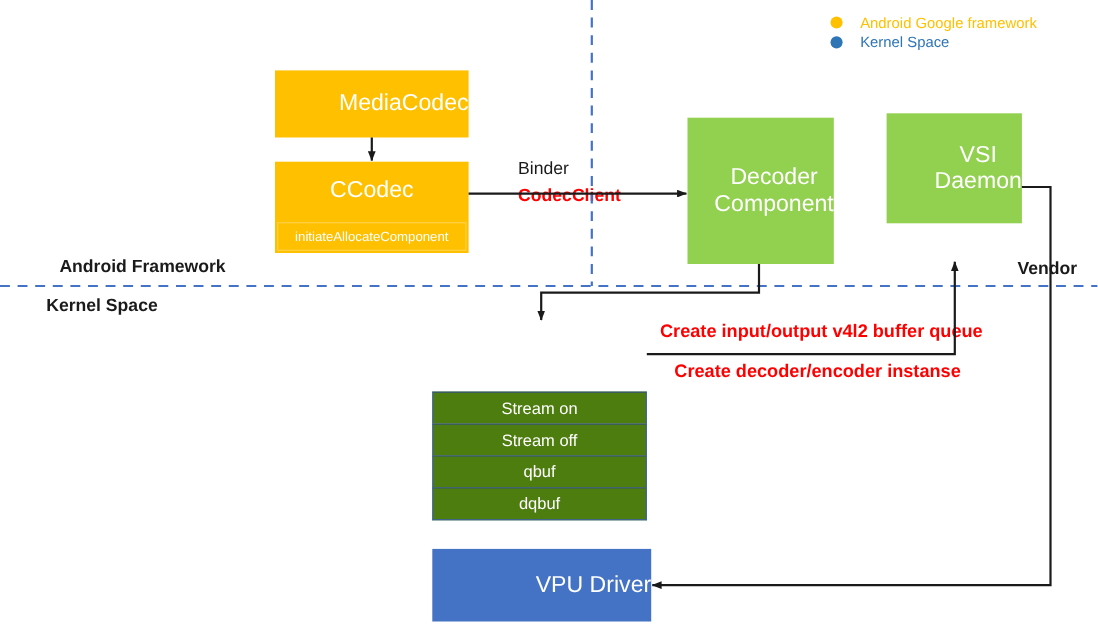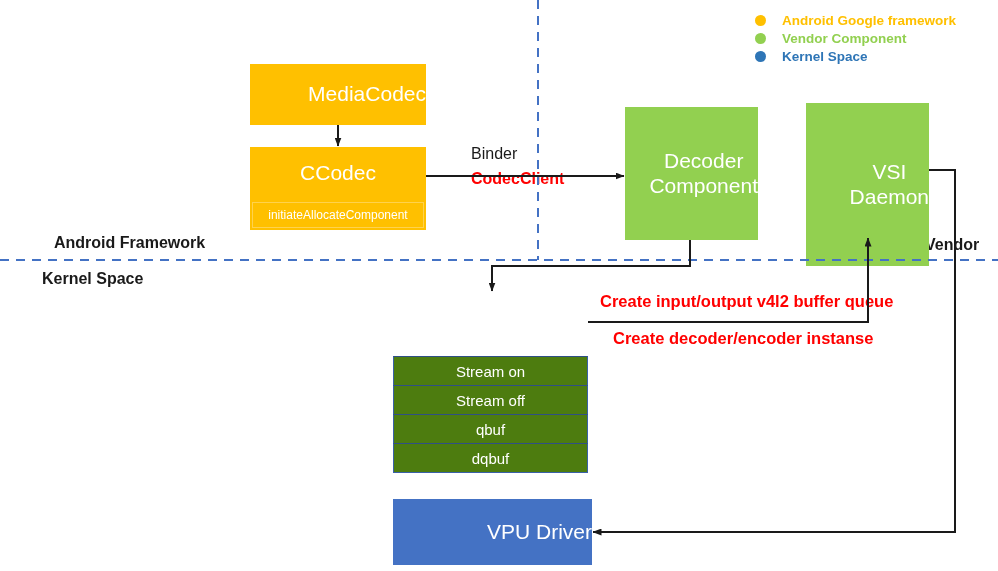--- a/index.html
+++ b/index.html
@@ -72,21 +72,21 @@
   }
   .legend-dot {
     width: 11px;
     height: 11px;
     border-radius: 50%;
     margin-right: 16px;
     flex: 0 0 auto;
   }
   .legend-label {
     font-size: 13.5px;
-    font-weight: bold;
+    font-weight: normal;
     white-space: nowrap;
   }
 
   .plain-label {
     position: absolute;
     font-size: 16px;
     color: #1a1a1a;
     font-weight: bold;
     white-space: nowrap;
   }
@@ -124,24 +124,20 @@
 <body>
 
 <div id="canvas">
 
   <div class="legend">
     <div class="legend-row">
       <span class="legend-dot" style="background:#FFC000"></span>
       <span class="legend-label" style="color:#FFC000">Android Google framework</span>
     </div>
     <div class="legend-row">
-      <span class="legend-dot" style="background:#92D050"></span>
-      <span class="legend-label" style="color:#92D050">Vendor Component</span>
-    </div>
-    <div class="legend-row">
       <span class="legend-dot" style="background:#2E75B6"></span>
       <span class="legend-label" style="color:#2E75B6">Kernel Space</span>
     </div>
   </div>
 
   <div class="plain-label" style="left:42px; top:234px;margin-left:12px;">Android Framework</div>
   <div class="plain-label" style="left:42px; top:270px;">Kernel Space</div>
   <div class="plain-label" style="left:925px; top:236px;">Vendor</div>
 
   <div class="box orange" style="left:250px; top:64px; width:176px; height:61px;">
@@ -151,21 +147,21 @@
   <div class="box orange" style="left:250px; top:147px; width:176px; height:83px;">
     <span class="box-title" style="position:absolute; left:0; top:14px; width:176px;">CCodec</span>
   </div>
   <div class="sub-row orange-sub" style="left:252px; top:202px; width:172px; height:26px;">initiateAllocateComponent</div>
 
   <div class="box green" style="left:625px; top:107px; width:133px; height:133px;">
     <span class="box-title">Decoder
 Component</span>
   </div>
 
-  <div class="box green" style="left:806px; top:103px; width:123px; height:163px;">
+  <div class="box green" style="left:806px; top:103px; width:123px; height:100px;">
     <span class="box-title">VSI
 Daemon</span>
   </div>
 
   <div class="sub-row blue-sub" style="left:393px; top:356px; width:195px; height:29px;">Stream on</div>
   <div class="sub-row blue-sub" style="left:393px; top:385px; width:195px; height:29px;">Stream off</div>
   <div class="sub-row blue-sub" style="left:393px; top:414px; width:195px; height:29px;">qbuf</div>
   <div class="sub-row blue-sub" style="left:393px; top:443px; width:195px; height:30px; border-bottom:1px solid #3a61a8;">dqbuf</div>
 
   <div class="box blue" style="left:393px; top:499px; width:199px; height:66px;">

